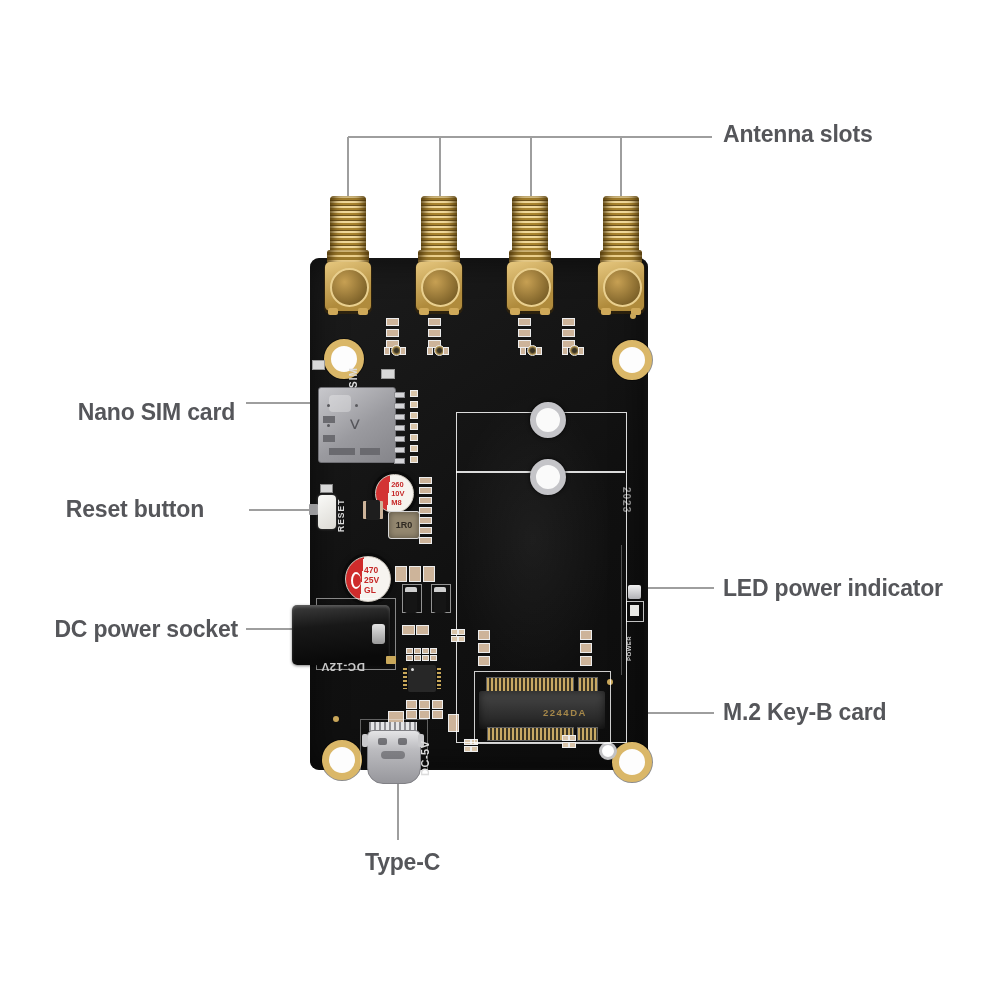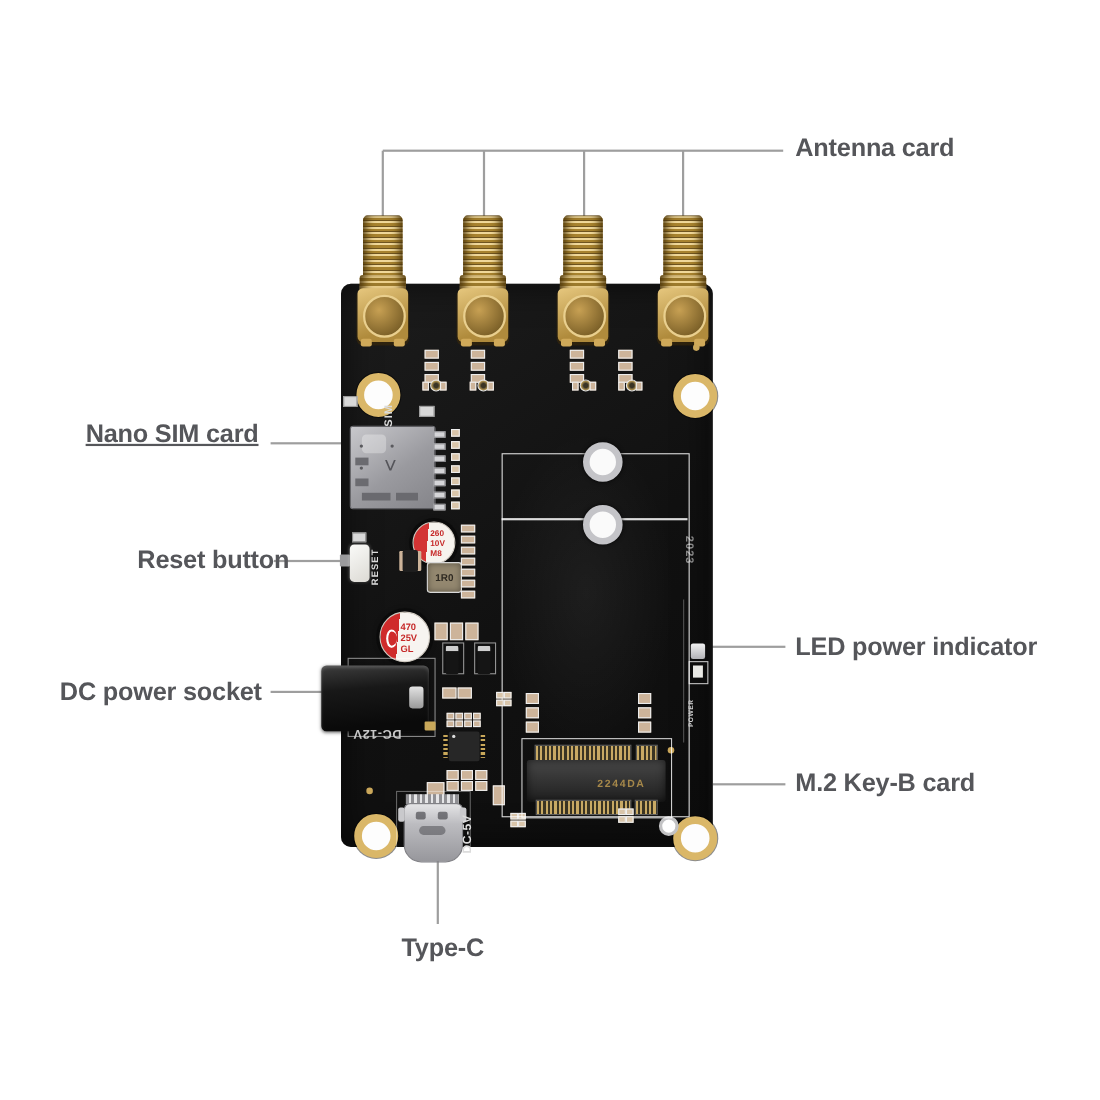--- a/index.html
+++ b/index.html
@@ -159,23 +159,23 @@
   <div class="ld" style="left:439px;top:137px;width:1.5px;height:65px;"></div>
   <div class="ld" style="left:530px;top:137px;width:1.5px;height:65px;"></div>
   <div class="ld" style="left:620px;top:137px;width:1.5px;height:65px;"></div>
   <div class="ld" style="left:246px;top:402px;width:71px;height:1.5px;"></div>
   <div class="ld" style="left:249px;top:509px;width:62px;height:1.5px;"></div>
   <div class="ld" style="left:246px;top:628px;width:48px;height:1.5px;"></div>
   <div class="ld" style="left:641px;top:587px;width:73px;height:1.5px;"></div>
   <div class="ld" style="left:648px;top:712px;width:66px;height:1.5px;"></div>
   <div class="ld" style="left:397px;top:772px;width:1.5px;height:68px;"></div>
 
-  <div class="lbl" style="left:723px;top:134px;">Antenna card</div>
-  <div class="lbl r" style="right:765px;top:394px;text-decoration:underline;">Nano SIM card</div>
-  <div class="lbl r" style="right:737px;top:509px;margin-left:45px;">Reset button</div>
+  <div class="lbl" style="left:723px;top:134px;">Antenna slots</div>
+  <div class="lbl r" style="right:765px;top:412px;">Nano SIM card</div>
+  <div class="lbl r" style="right:796px;top:509px;margin-left:45px;">Reset button</div>
   <div class="lbl" style="left:723px;top:588px;">LED power indicator</div>
   <div class="lbl r" style="right:762px;top:629px;">DC power socket</div>
   <div class="lbl" style="left:723px;top:712px;">M.2 Key-B card</div>
   <div class="lbl" style="left:365px;top:862px;">Type-C</div>
 
   <div class="board"></div>
   <div class="silkline" style="left:621px;top:545px;width:1px;height:130px;"></div>
 
   <div class="sma" style="left:325px;">
     <div class="sma-thread"></div>

